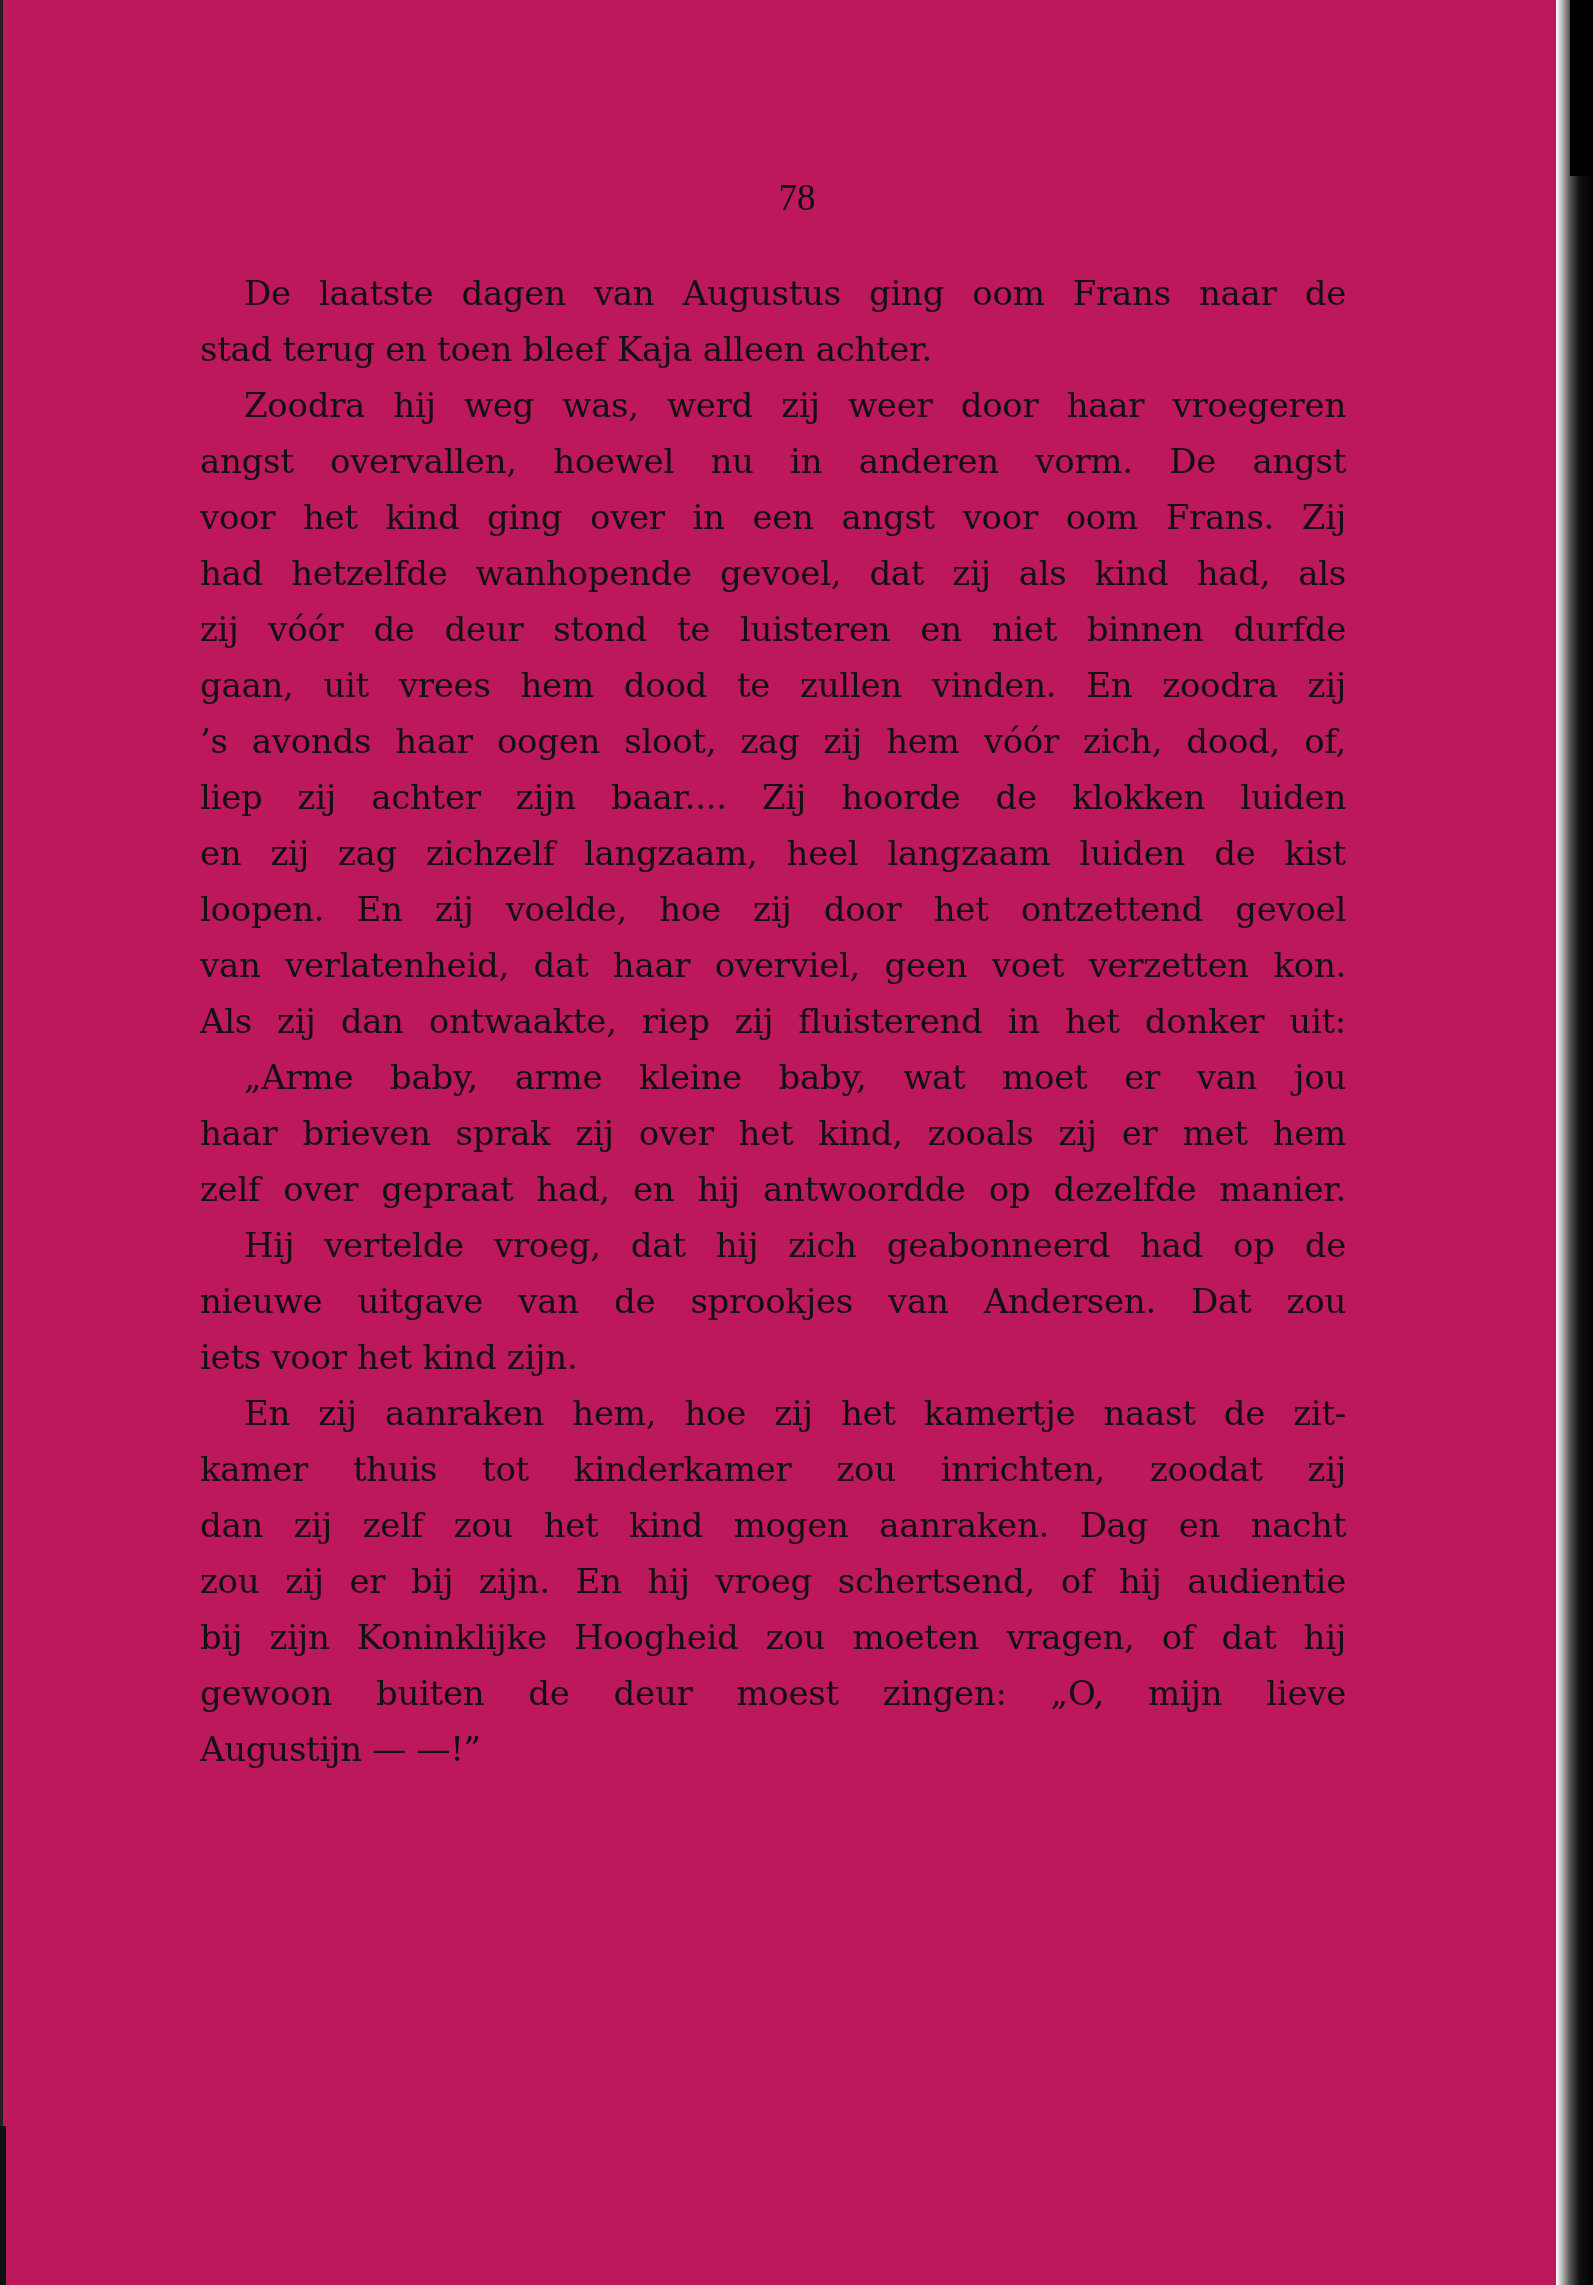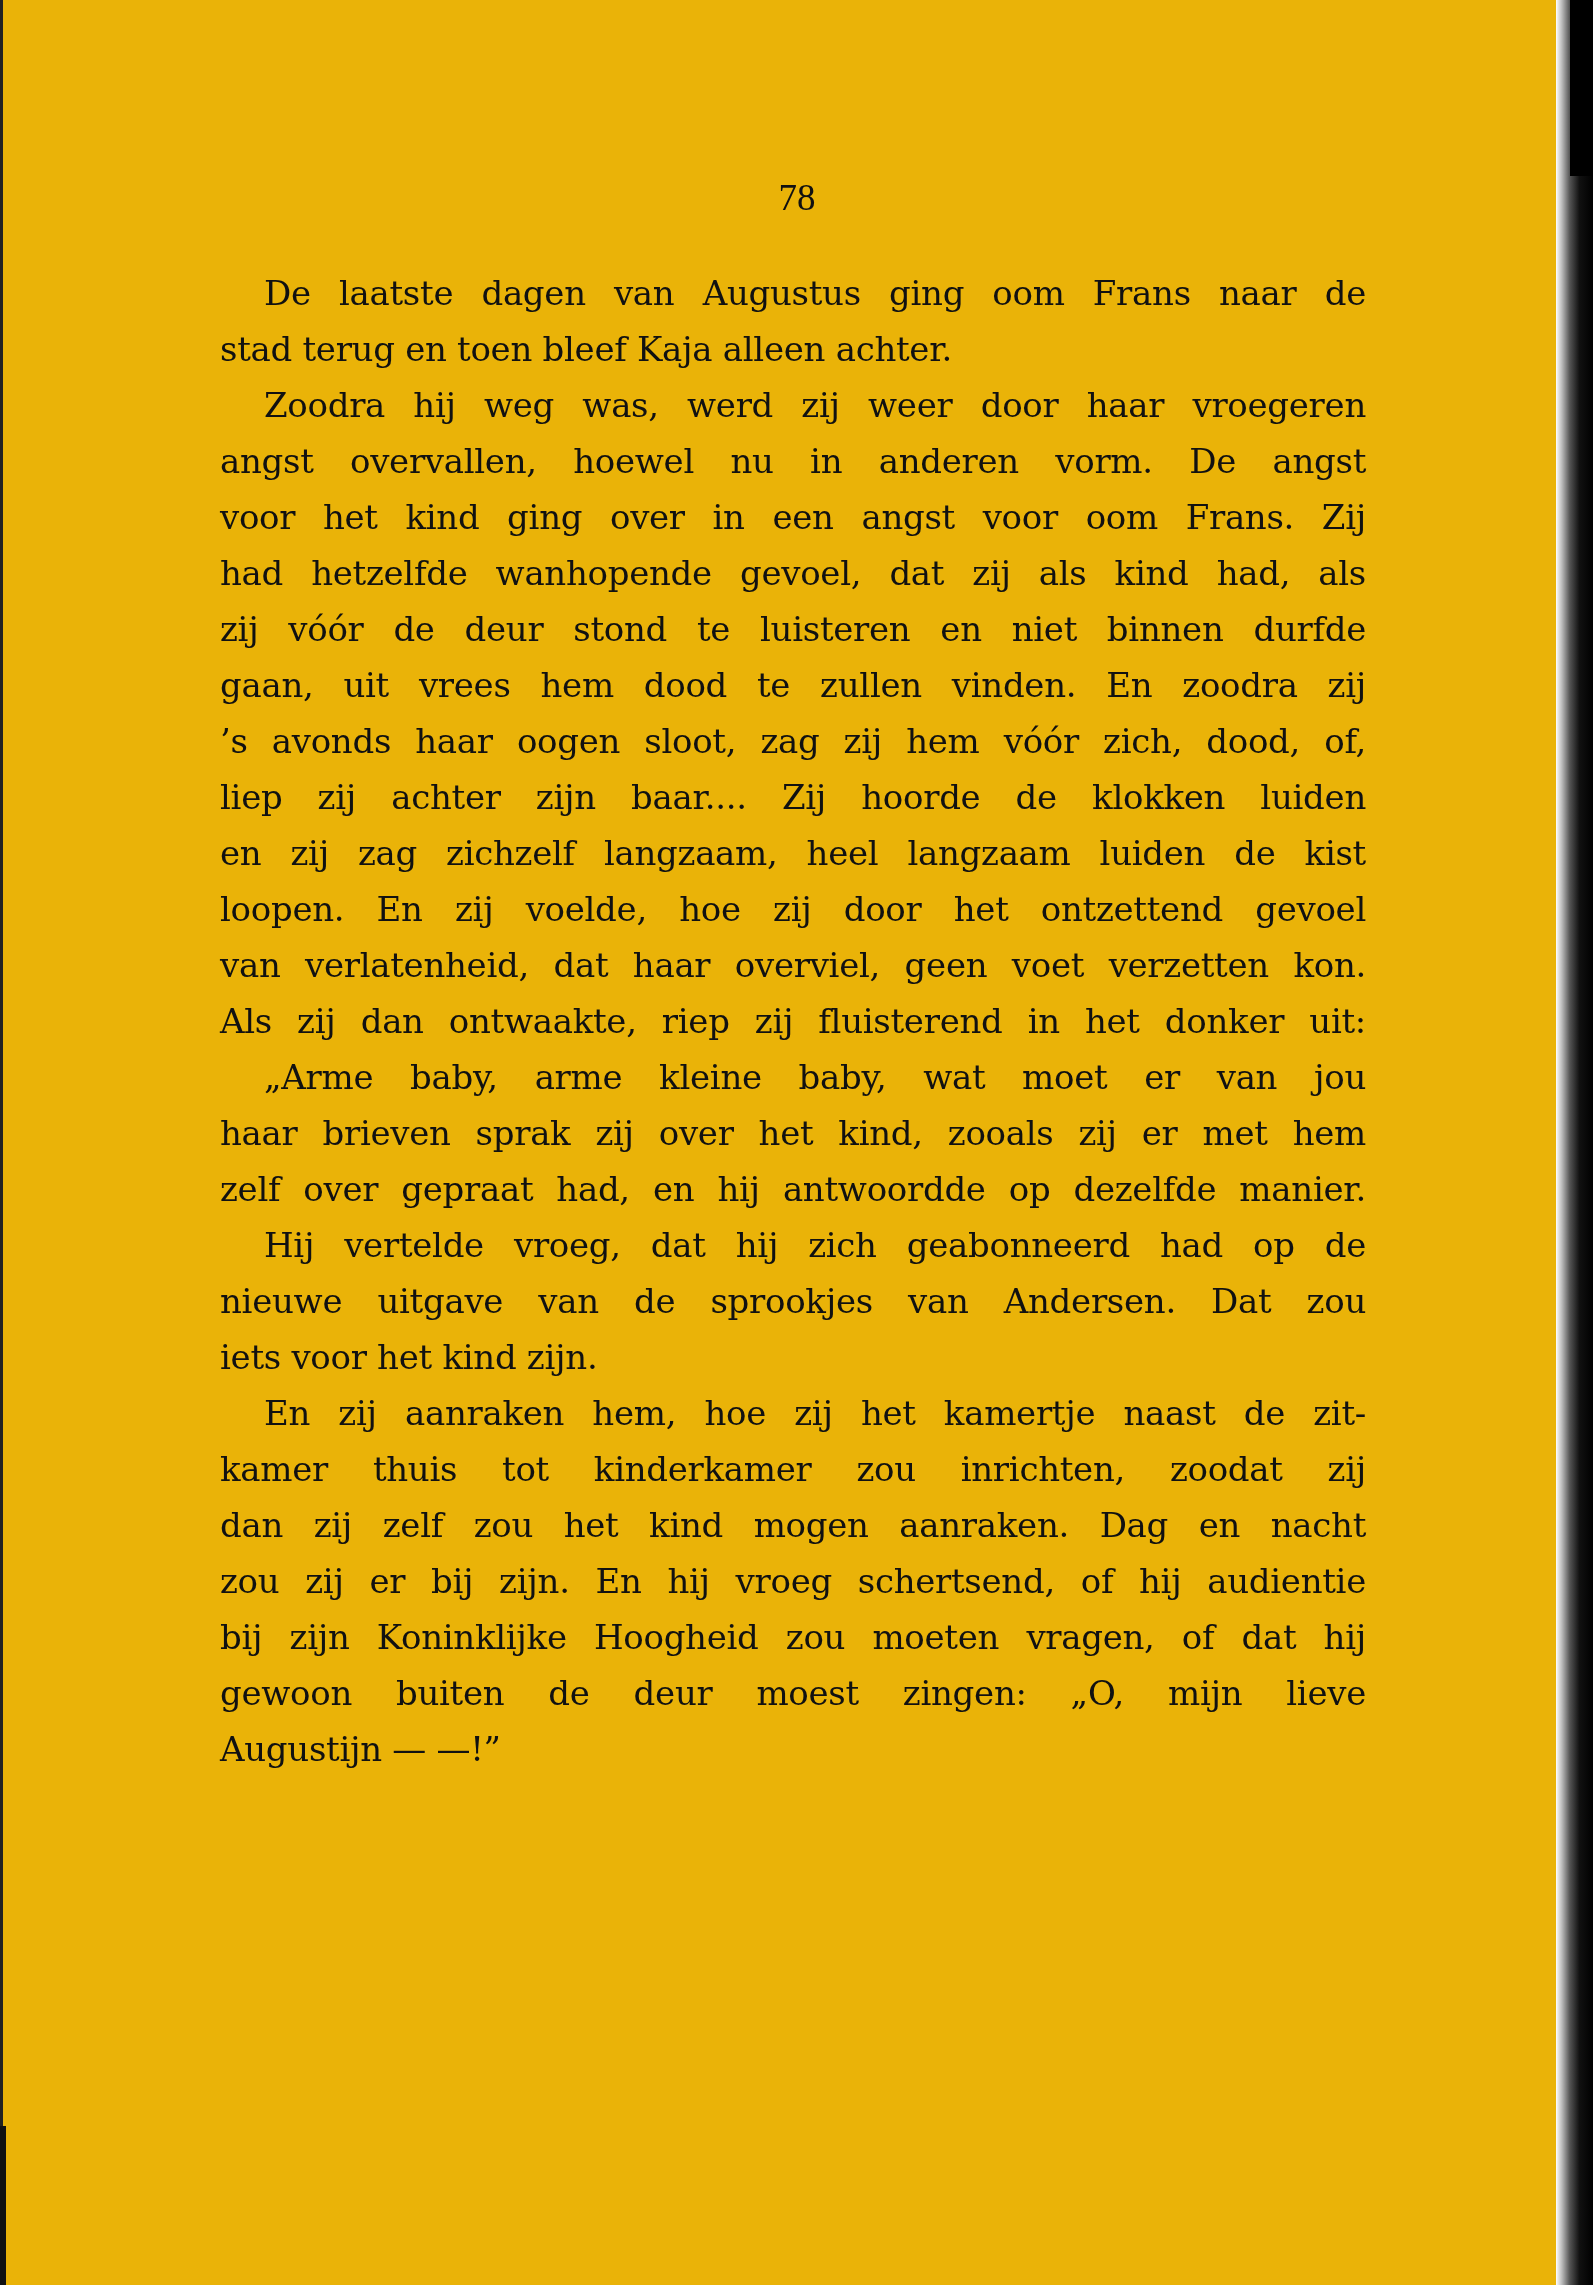--- a/index.html
+++ b/index.html
@@ -1,27 +1,27 @@
 <!DOCTYPE html>
 <html><head>
 <meta charset="utf-8">
 <style>
   html, body { margin: 0; padding: 0; background: #ffffff; }
   body { width: 1594px; height: 2286px; position: relative; overflow: hidden; }
-  .page { position: absolute; left: 0; top: 0; width: 1594px; height: 2286px; background: #eab308; }
+  .page { position: absolute; left: 0; top: 0; width: 1594px; height: 2286px; background: #be185d; }
   .left-edge { position: absolute; left: 0; top: 0; width: 2.9px; height: 2286px; background: #222; }
   .left-edge-bottom { position: absolute; left: 0; top: 2126px; width: 5.9px; height: 160px; background: #111; }
   .right-edge { position: absolute; left: 1556px; top: 0; width: 37px; height: 2286px;
     background: linear-gradient(to right, #ffffff 0px, #bbbbbb 5.9px, #555 13.7px, #111 23.4px, #000 37px); }
   .right-edge-top { position: absolute; left: 1570px; top: 0; width: 23.4px; height: 176px; background: #000; }
   .page-number { position: absolute; left: 0; width: 1594px; top: 176px; text-align: center;
     font-family: "Liberation Serif", serif; font-size: 37px; color: #111; }
   .body-text { position: absolute; left: 200px; top: 265px; width: 1146px;
     font-family: "DejaVu Serif", serif; font-size: 34px; line-height: 56px; color: #111;
-    letter-spacing: -0.3px; margin-left: 20px; }
+    letter-spacing: -0.3px; }
   .line { display: block; white-space: nowrap; text-align: justify; text-align-last: justify; height: 56px; overflow: visible; }
   .line.last { text-align-last: left; }
   .line.indent { padding-left: 44px; }
   .em { font-style: italic; }
 </style>
 </head>
 <body>
 
 <div class="page">
   <div class="left-edge"></div>

